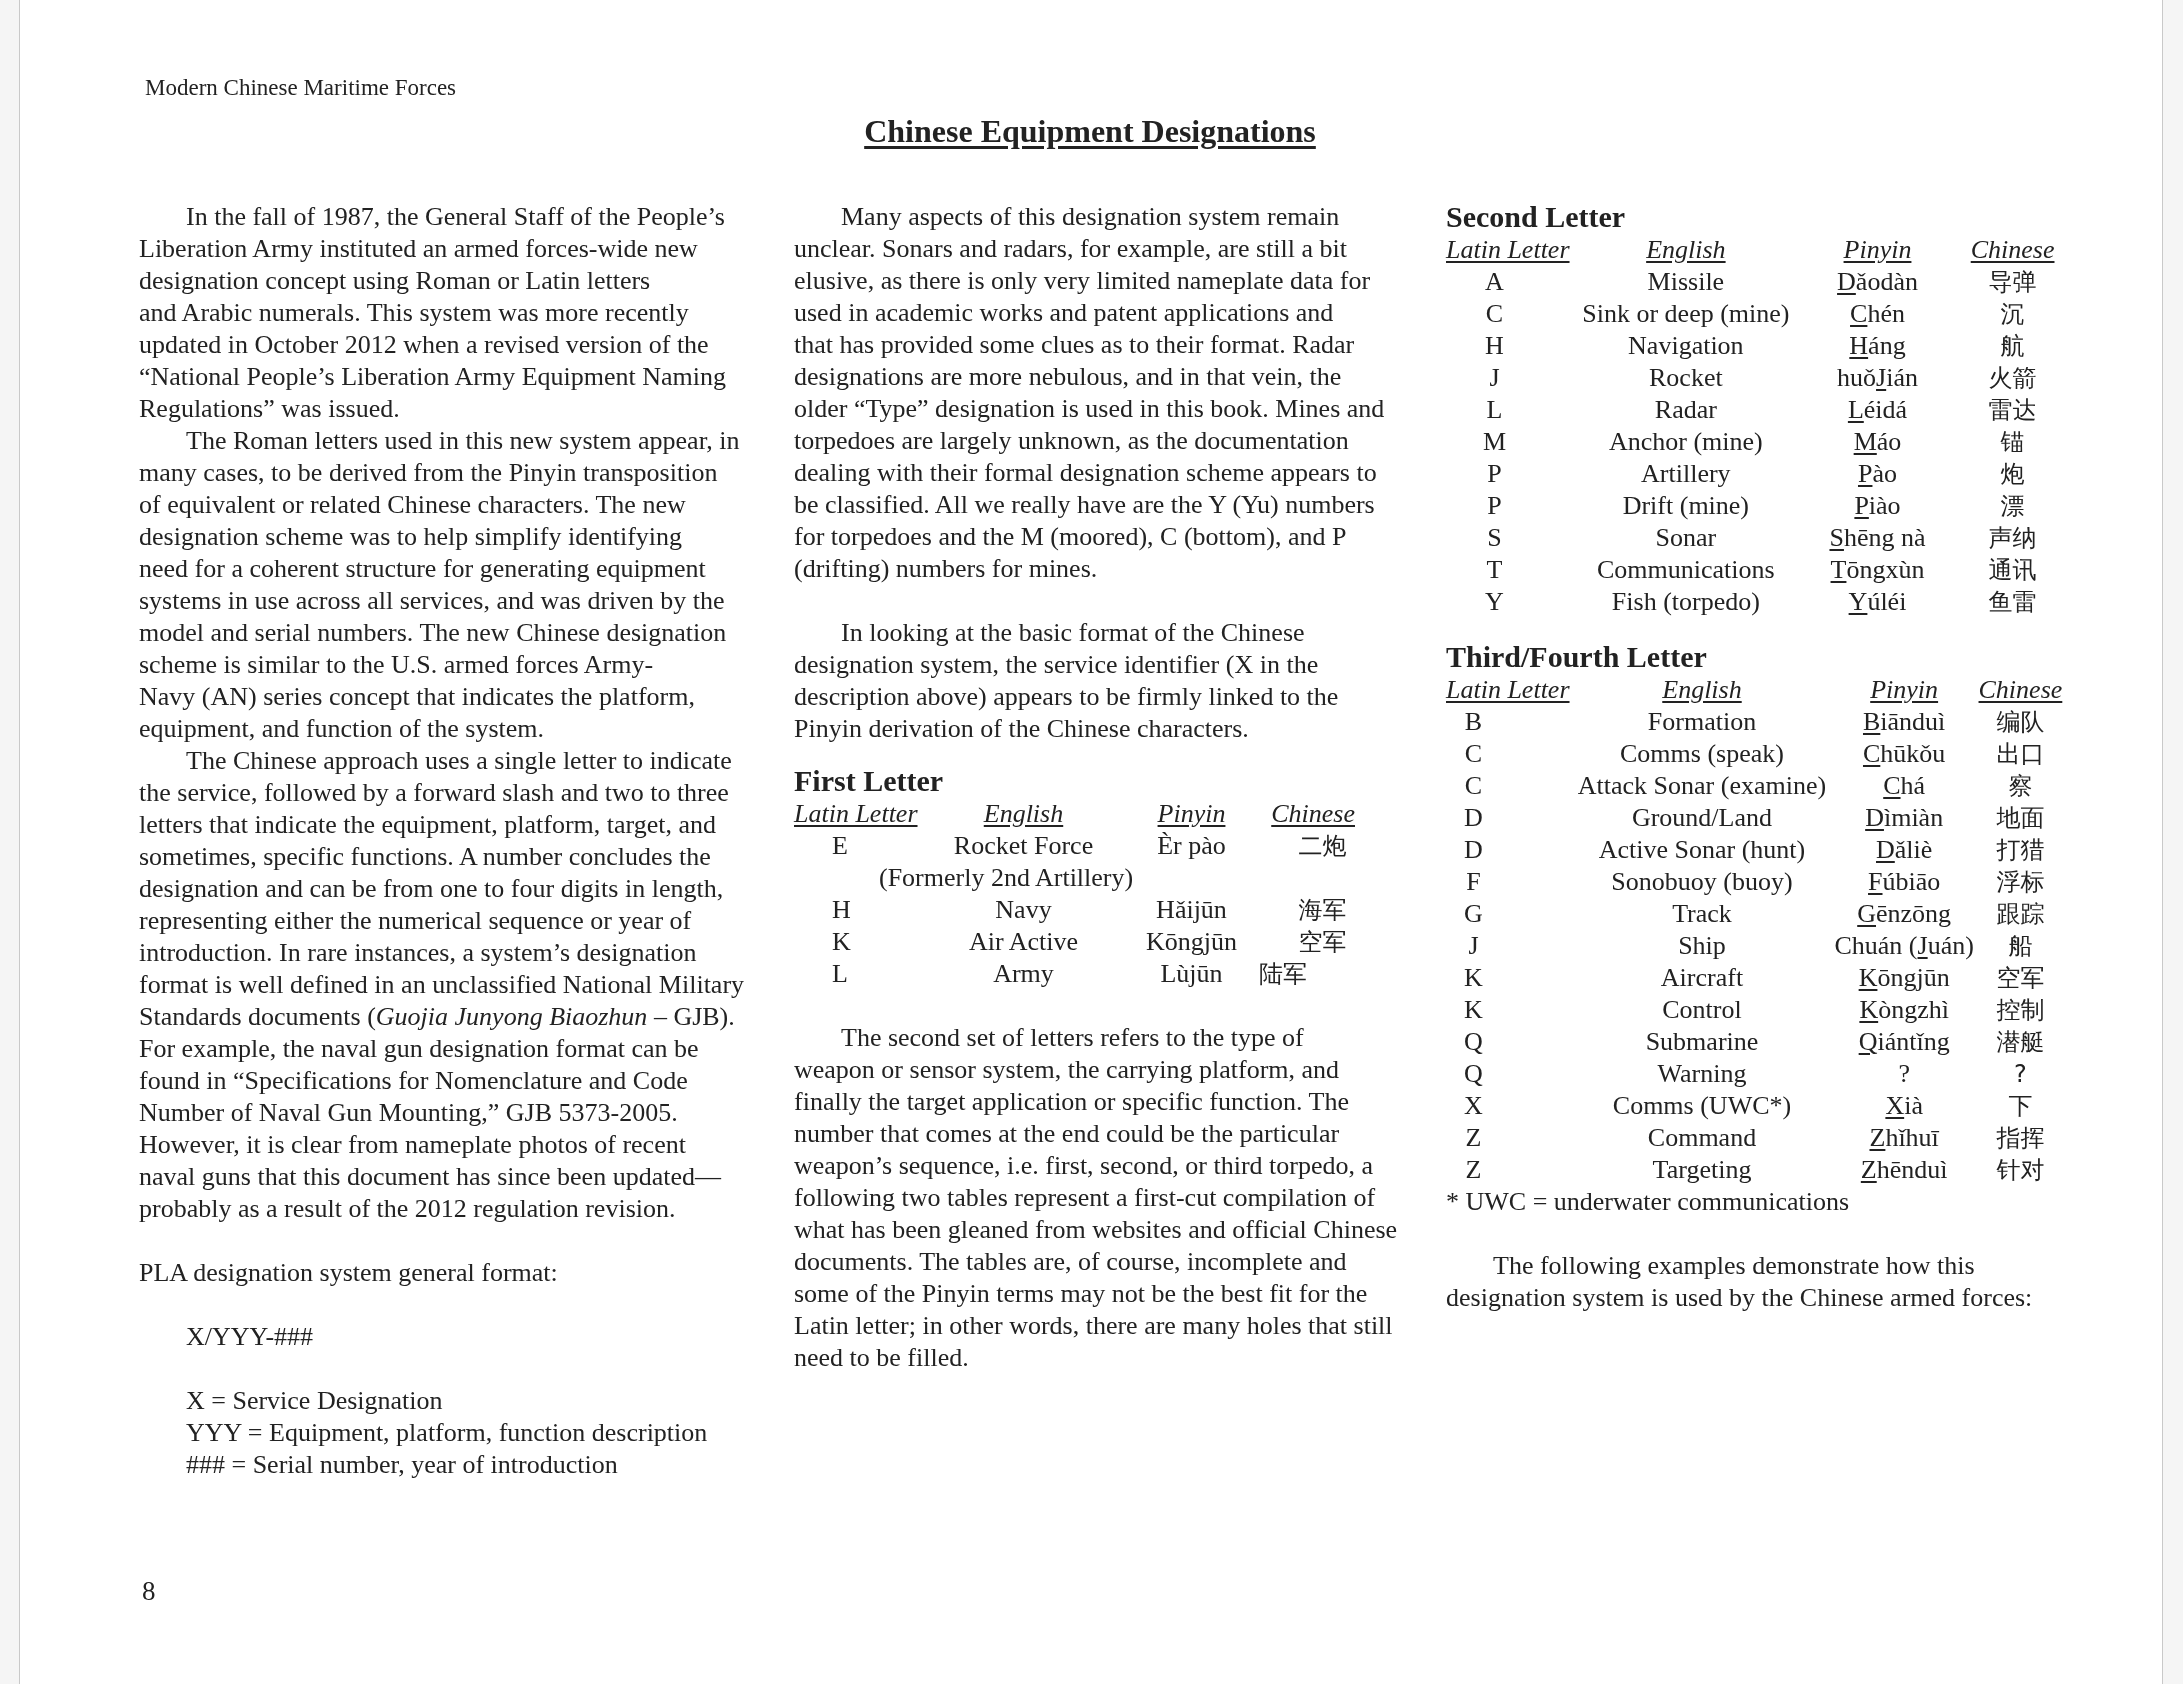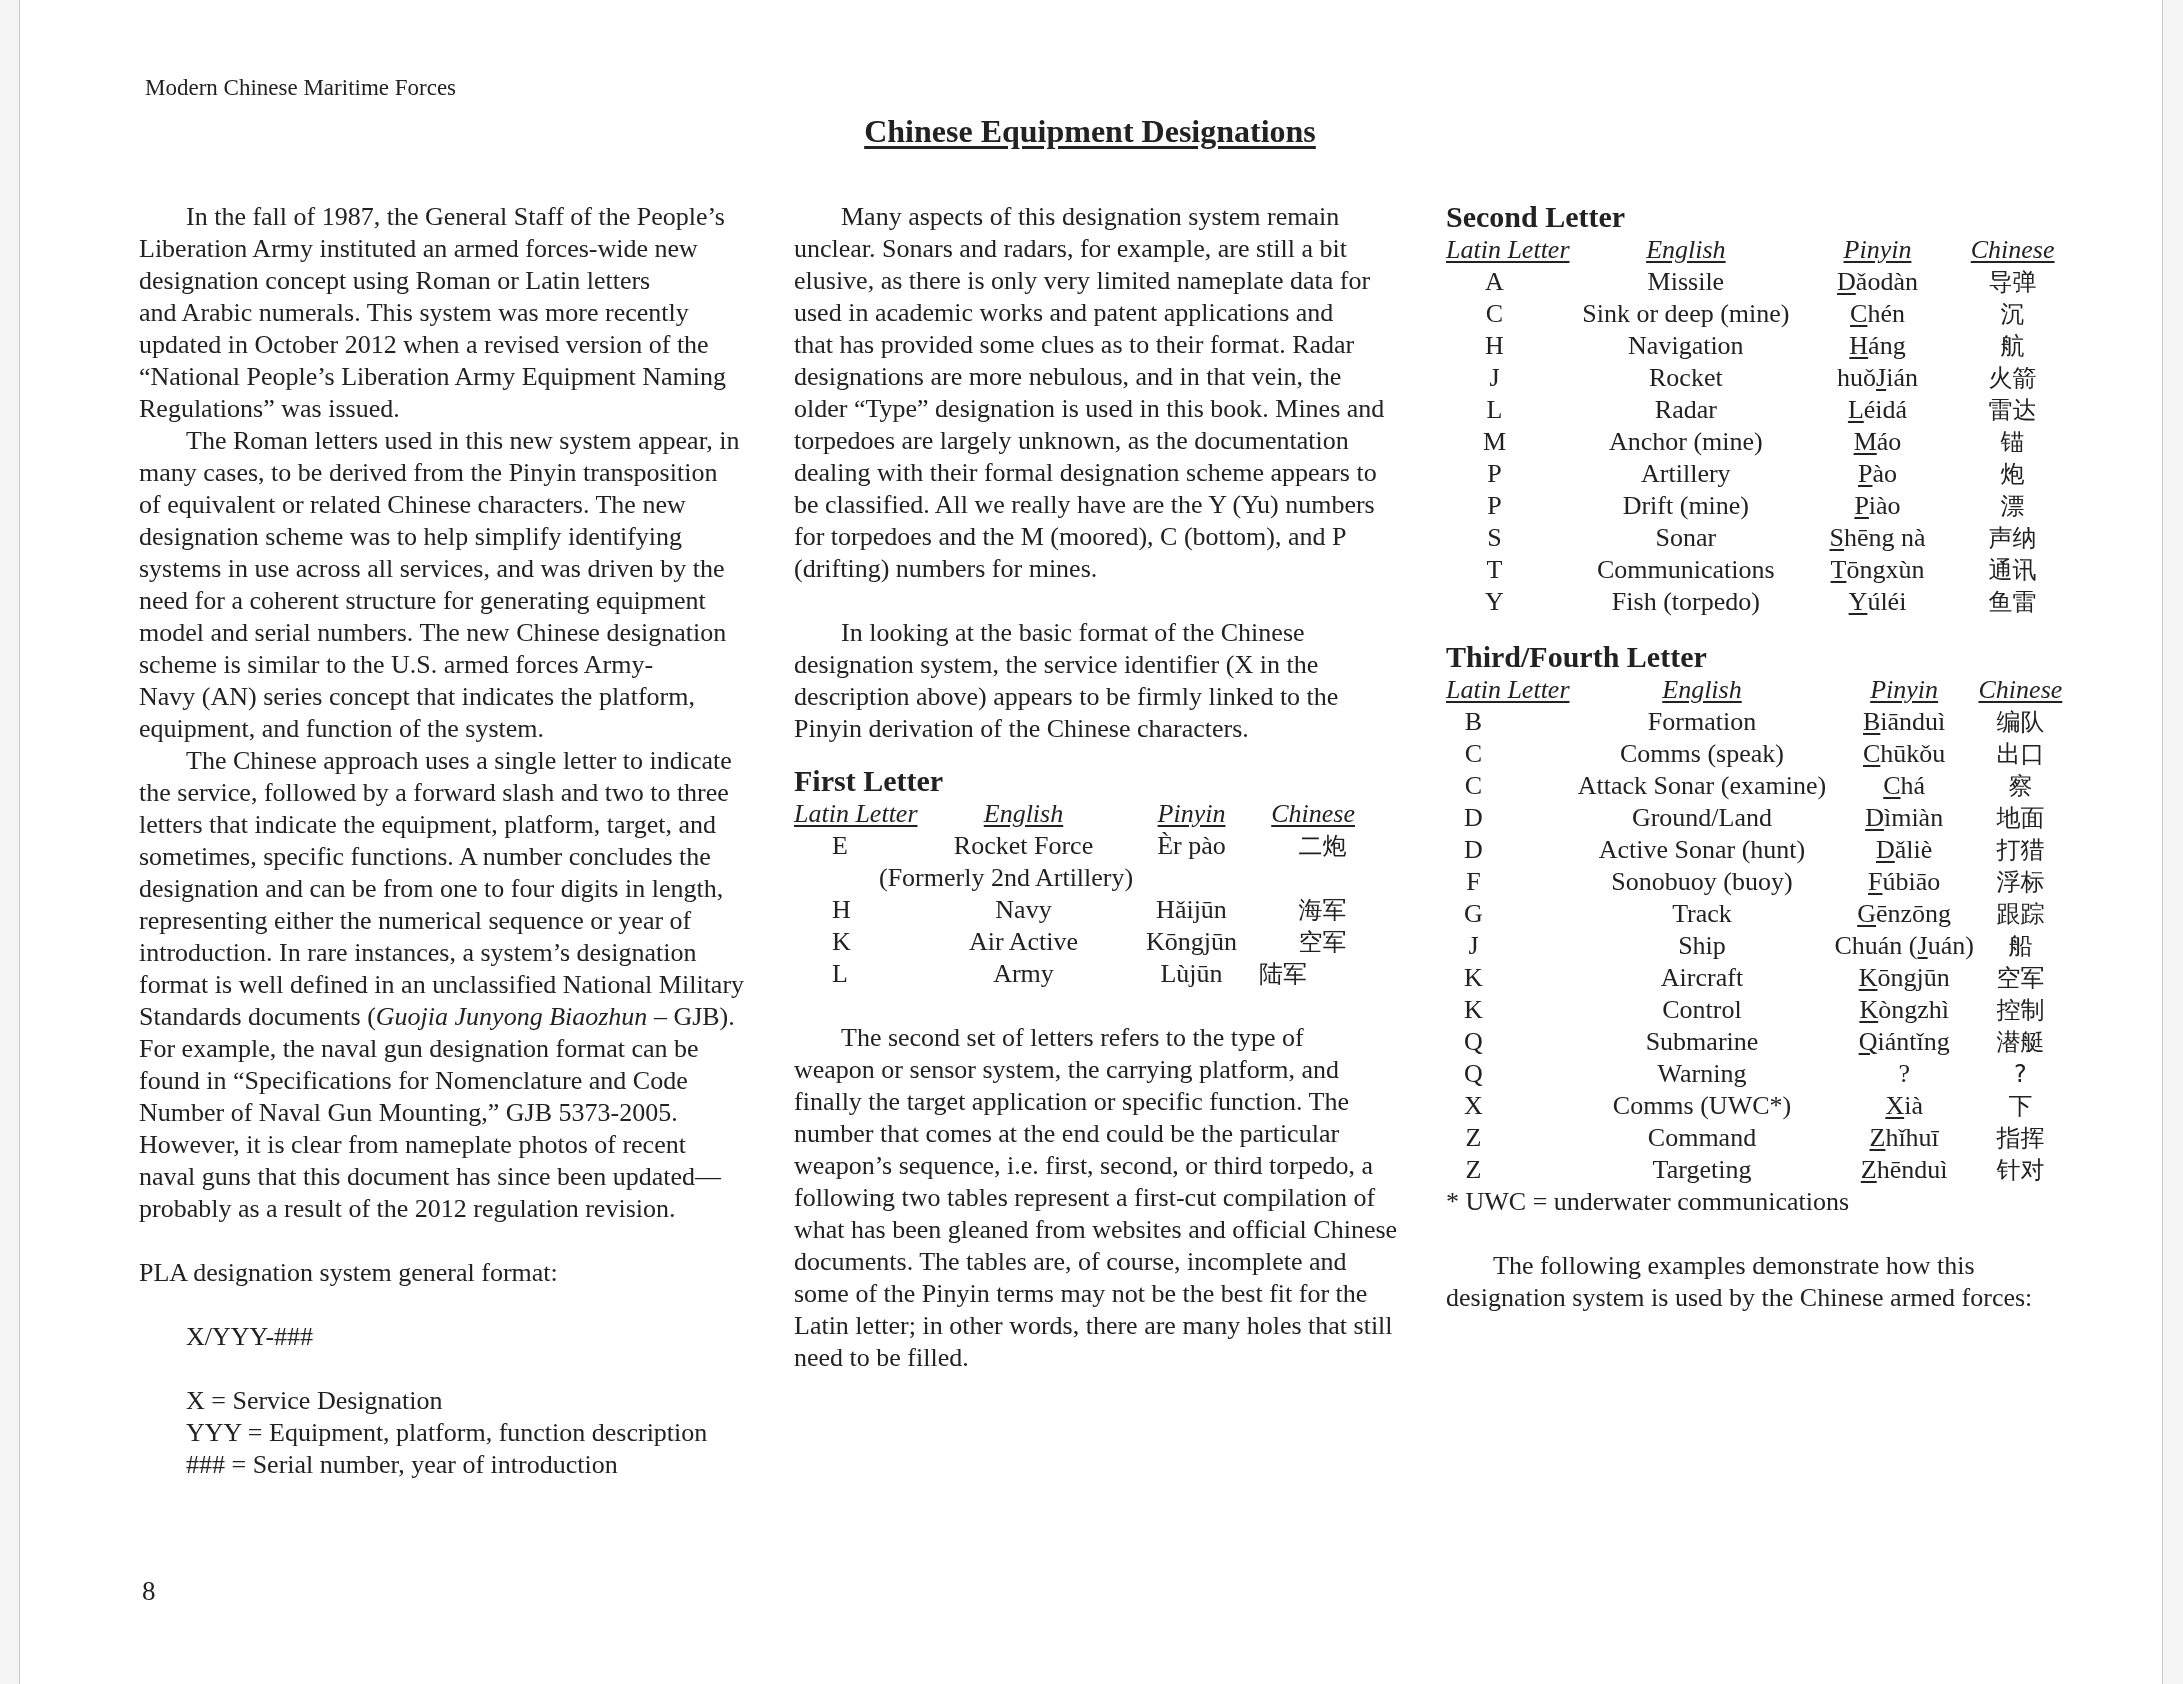--- a/index.html
+++ b/index.html
@@ -50,22 +50,22 @@
     <div class="ln">and Arabic numerals. This system was more recently</div>
     <div class="ln">updated in October 2012 when a revised version of the</div>
     <div class="ln">“National People’s Liberation Army Equipment Naming</div>
     <div class="ln">Regulations” was issued.</div>
   </div>
   <div>
     <div class="ln ind">The Roman letters used in this new system appear, in</div>
     <div class="ln">many cases, to be derived from the Pinyin transposition</div>
     <div class="ln">of equivalent or related Chinese characters. The new</div>
     <div class="ln">designation scheme was to help simplify identifying</div>
+    <div class="ln">need for a coherent structure for generating equipment</div>
     <div class="ln">systems in use across all services, and was driven by the</div>
-    <div class="ln">need for a coherent structure for generating equipment</div>
     <div class="ln">model and serial numbers. The new Chinese designation</div>
     <div class="ln">scheme is similar to the U.S. armed forces Army-</div>
     <div class="ln">Navy (AN) series concept that indicates the platform,</div>
     <div class="ln">equipment, and function of the system.</div>
   </div>
   <div>
     <div class="ln ind">The Chinese approach uses a single letter to indicate</div>
     <div class="ln">the service, followed by a forward slash and two to three</div>
     <div class="ln">letters that indicate the equipment, platform, target, and</div>
     <div class="ln">sometimes, specific functions. A number concludes the</div>

